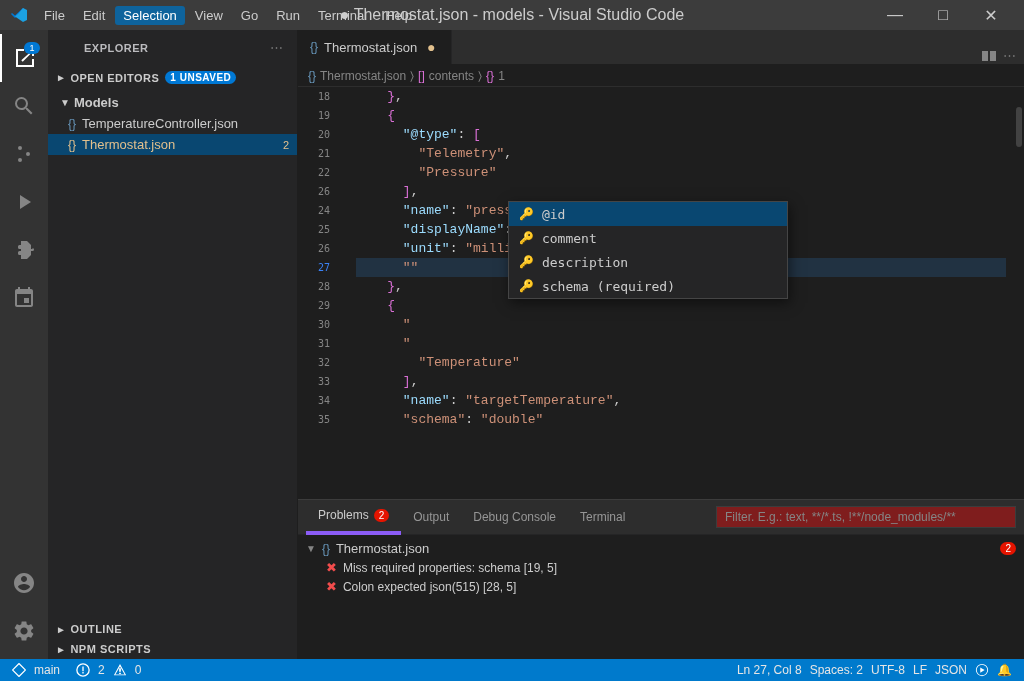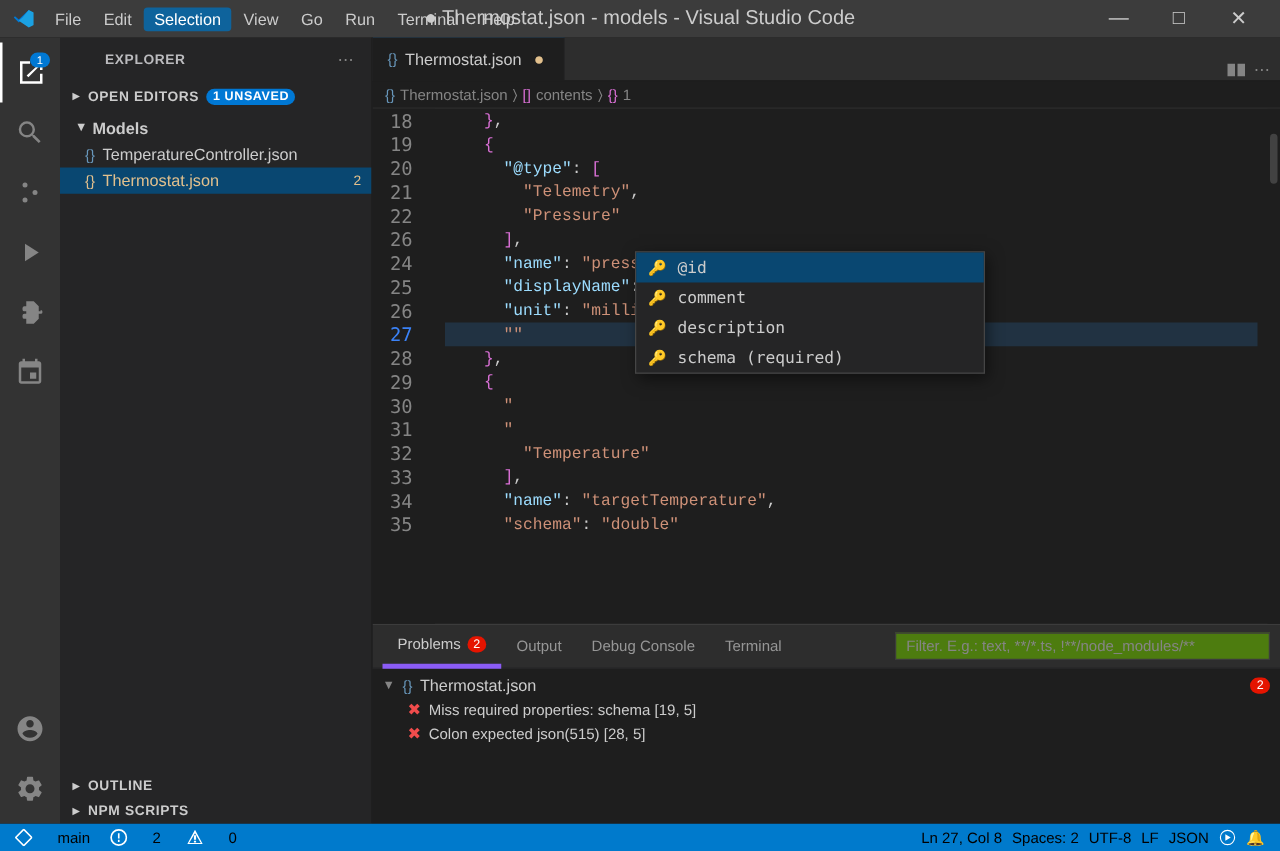--- a/index.html
+++ b/index.html
@@ -54,21 +54,21 @@
     .tab.active { background: #1e1e1e; color: #cccccc; border-top: 1px solid #0078d4; }
     .tab-icon { color: #6897bb; font-size: 12px; }
     .tab-close { margin-left: auto; width: 16px; height: 16px; display: flex; align-items: center; justify-content: center; border-radius: 3px; font-size: 14px; color: #e2c08d; }
 
     .breadcrumb { height: 22px; background: #1e1e1e; display: flex; align-items: center; padding: 0 10px; gap: 4px; font-size: 12px; color: #858585; flex-shrink: 0; border-bottom: 1px solid #2d2d2d; }
     .breadcrumb-sep { color: #858585; }
     .breadcrumb-item { cursor: pointer; }
 
     .editor-scroll { flex: 1; overflow: hidden; display: flex; position: relative; }
     .line-numbers { width: 50px; background: #1e1e1e; color: #858585; font-size: 13px; font-family: 'Consolas', monospace; padding-top: 0; text-align: right; padding-right: 10px; flex-shrink: 0; overflow: hidden; }
-    .line-num { height: 19px; display: flex; align-items: center; justify-content: flex-end; padding-right: 8px; font-size: 15px; }
+    .line-num { height: 19px; display: flex; align-items: center; justify-content: flex-end; padding-right: 8px; font-size: 10px; }
 
     .code-area { flex: 1; overflow: hidden; position: relative; }
     .code-content { font-family: 'Consolas', 'Courier New', monospace; font-size: 13px; line-height: 19px; padding: 0 8px; }
     .code-line { height: 19px; display: flex; align-items: center; white-space: pre; }
     .code-line.highlighted { background: #264f78; }
 
     
     .json-brace { color: #da70d6; }
     .json-bracket { color: #da70d6; }
     .json-key { color: #9cdcfe; }
@@ -87,35 +87,35 @@
     .scrollbar-track { width: 10px; background: #1e1e1e; flex-shrink: 0; position: relative; }
     .scrollbar-thumb { position: absolute; width: 6px; left: 2px; top: 20px; height: 40px; background: #424242; border-radius: 3px; }
 
     
     .panel { height: 160px; background: #1e1e1e; border-top: 1px solid #3c3c3c; display: flex; flex-direction: column; flex-shrink: 0; }
     .panel-tabs { display: flex; align-items: center; height: 35px; background: #2d2d2d; border-bottom: 1px solid #252526; padding: 0 8px; gap: 0; }
     .panel-tab { padding: 0 12px; height: 35px; display: flex; align-items: center; cursor: pointer; color: #969696; font-size: 12px; border-bottom: 1px solid transparent; }
     .panel-tab.active { color: #cccccc; border-bottom: 4px solid #8b5cf6; }
     .panel-tab-badge { margin-left: 5px; background: #e51400; color: white; font-size: 10px; border-radius: 10px; padding: 1px 5px; }
     .panel-filter { margin-left: auto; flex: 1; max-width: 300px; }
-    .panel-filter input { background: #4d7c0f; border: 1px solid #3c3c3c; color: #cccccc; font-size: 12px; padding: 2px 8px; width: 100%; height: 22px; outline: none; }
+    .panel-filter input { background: #7f1d1d; border: 1px solid #3c3c3c; color: #cccccc; font-size: 12px; padding: 2px 8px; width: 100%; height: 22px; outline: none; }
     .panel-filter input::placeholder { color: #858585; }
     .panel-content { flex: 1; padding: 4px 8px; overflow-y: auto; }
     .problem-group { margin-bottom: 4px; }
     .problem-group-header { display: flex; align-items: center; padding: 2px 0; cursor: pointer; gap: 6px; }
     .problem-group-icon { color: #6897bb; font-size: 12px; }
     .problem-group-name { color: #cccccc; font-size: 13px; }
     .problem-group-count { margin-left: auto; background: #e51400; color: white; font-size: 10px; border-radius: 10px; padding: 1px 5px; }
     .problem-item { display: flex; align-items: center; padding: 2px 0 2px 20px; gap: 6px; font-size: 12px; }
     .problem-error-icon { color: #f14c4c; font-size: 13px; }
     .problem-text { color: #cccccc; }
 
     
     .statusbar { height: 22px; background: #007acc; display: flex; align-items: center; padding: 0 8px; gap: 8px; flex-shrink: 0; }
-    .status-item { display: flex; align-items: center; gap: 20px; font-size: 12px; color: #000000; cursor: pointer; padding: 0 4px; height: 22px; }
+    .status-item { display: flex; align-items: center; gap: 8px; font-size: 12px; color: #e5e5e5; cursor: pointer; padding: 0 4px; height: 22px; }
     .status-right { margin-left: auto; display: flex; align-items: center; }
 
     
     svg { display: inline-block; vertical-align: middle; }
   </style>
 </head>
 <body>
 
 <div class="titlebar">
   <div class="titlebar-left">

